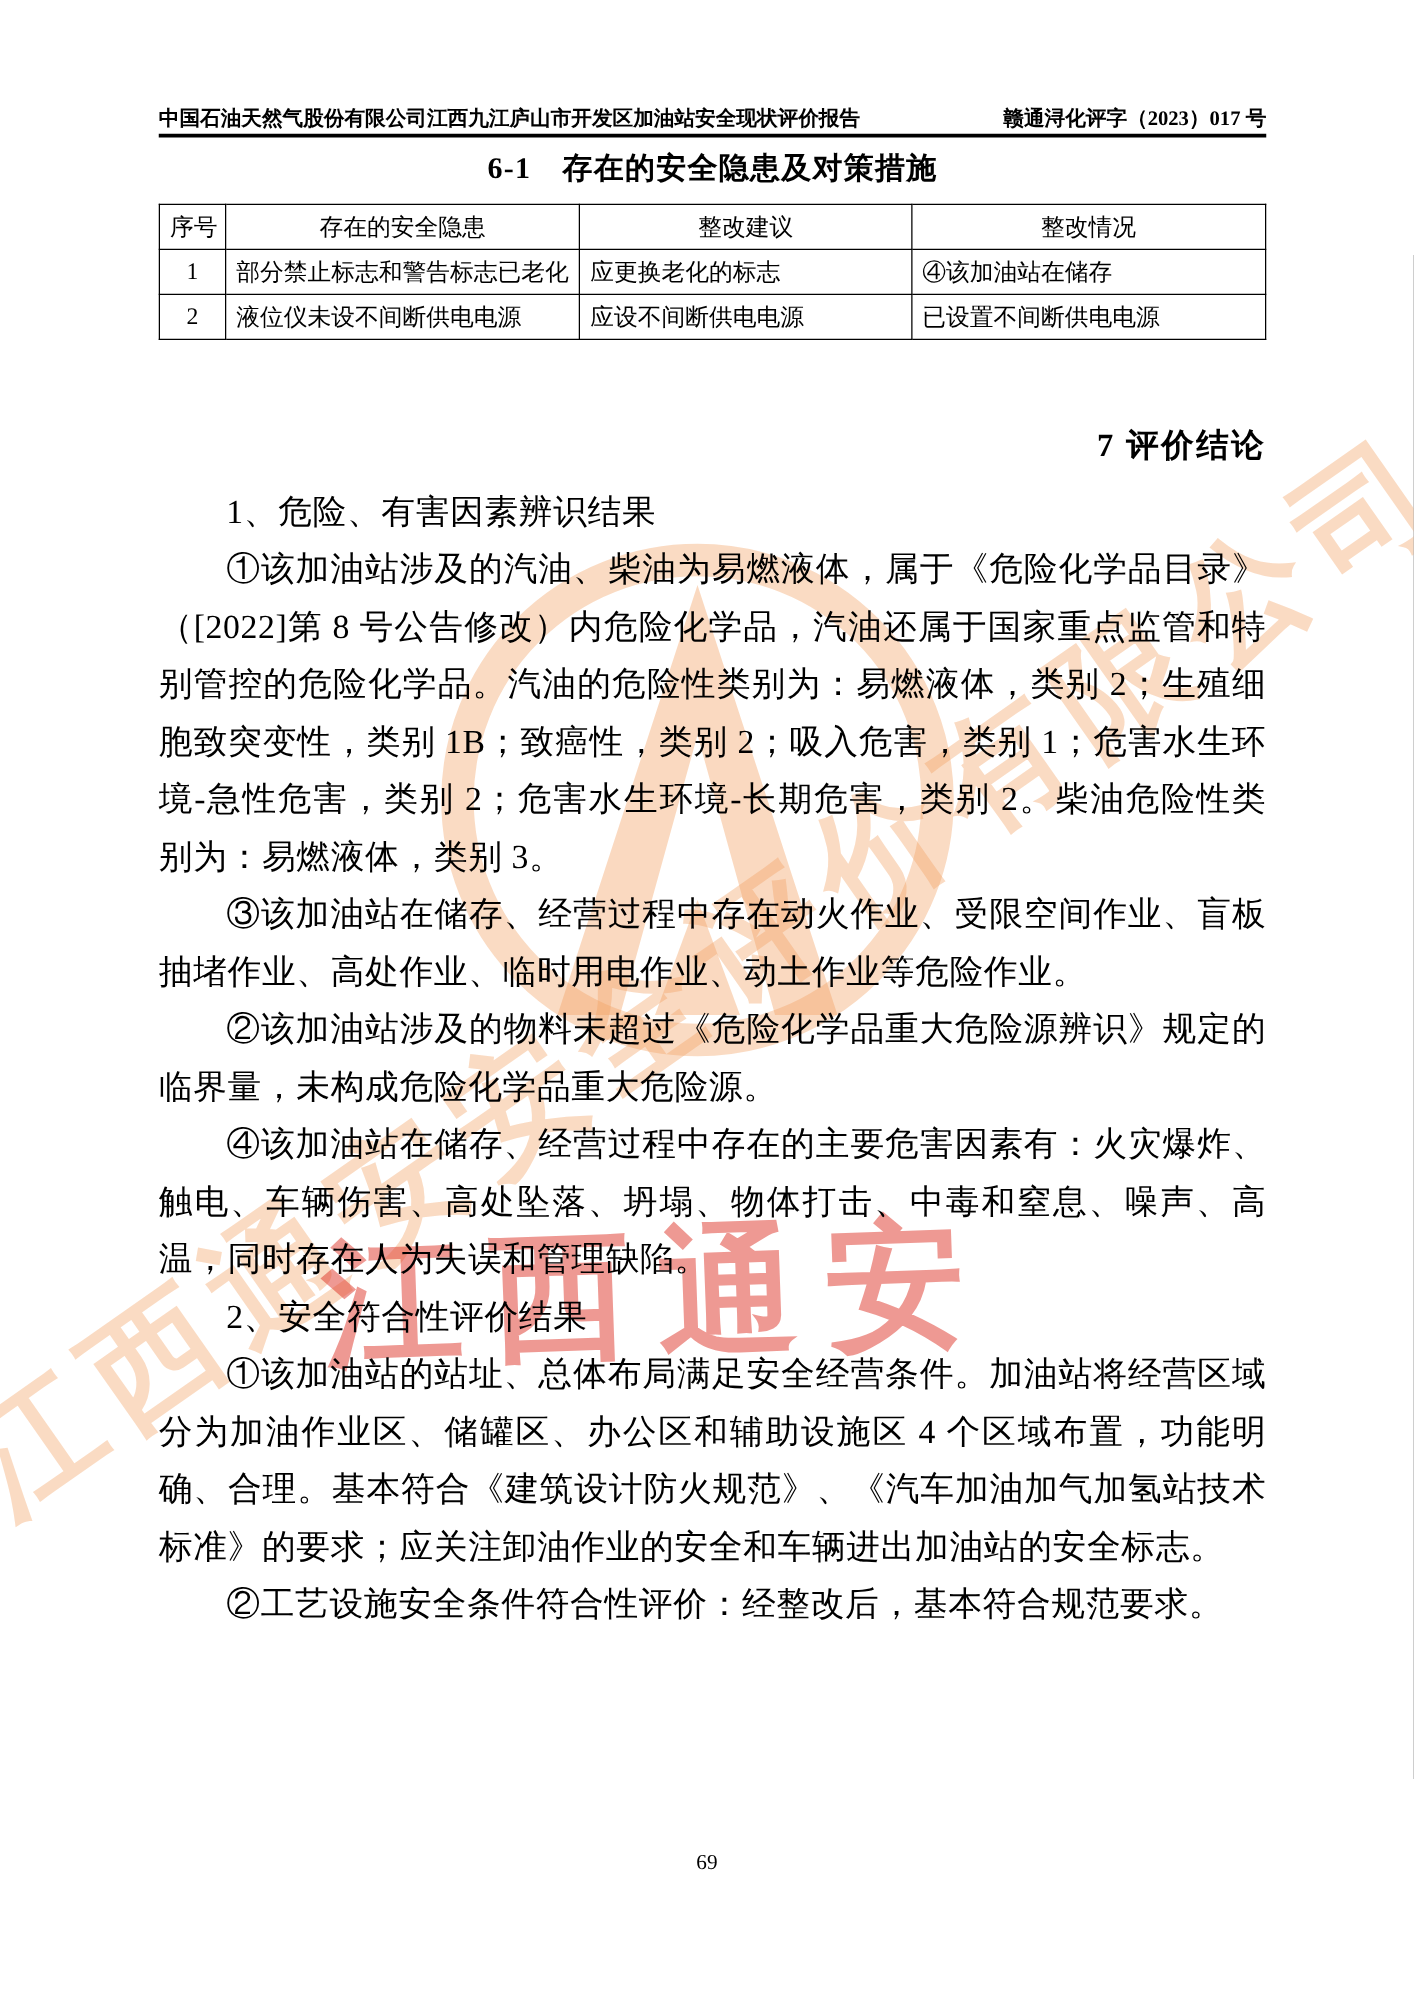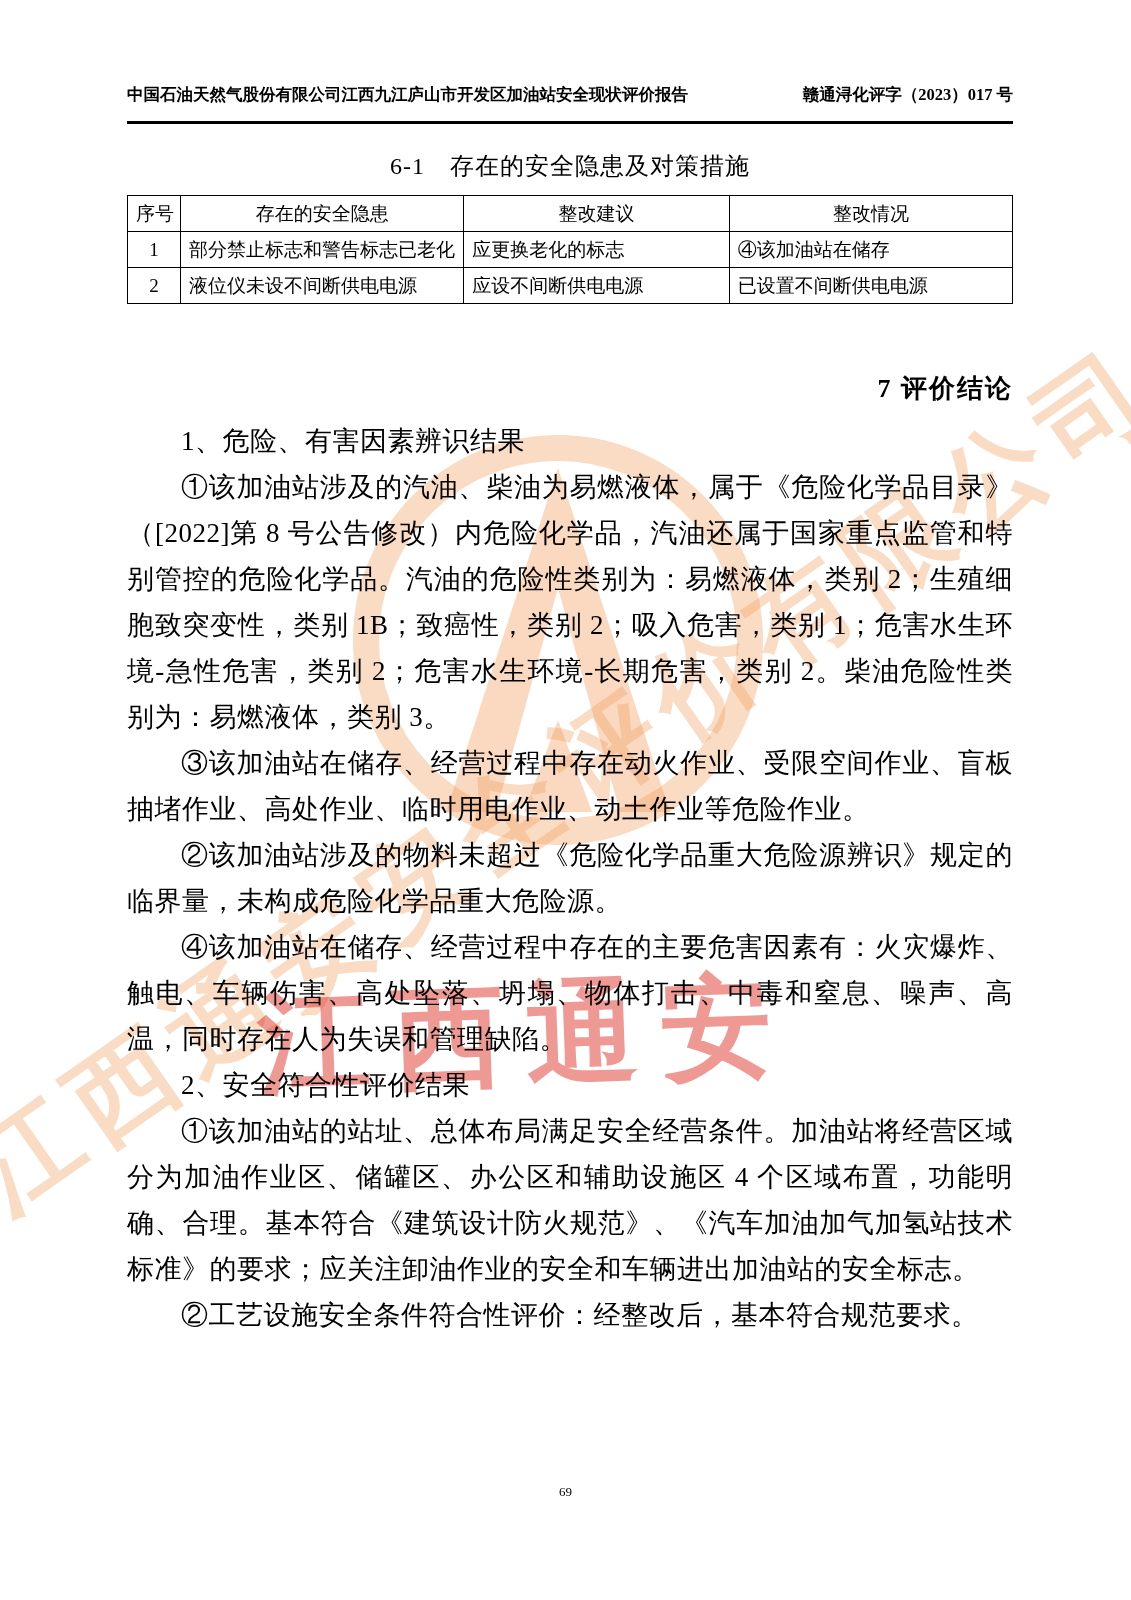--- a/index.html
+++ b/index.html
@@ -28,26 +28,26 @@
   }
   .wm-logo{position:absolute;left:338px;top:420px;}
   
   .content{
     position:absolute;inset:0;z-index:2;
     padding:84px 118px 0 127px;box-sizing:border-box;
   }
   .doc-header{
     display:flex;justify-content:space-between;align-items:flex-end;
     font-size:16.5px;font-weight:bold;
-    padding-bottom:15px;border-bottom:3px solid #000;
+    padding-bottom:1px;border-bottom:3px solid #000;
   }
   .doc-header .left{max-width:640px;}
   .table-title{
-    margin-top:26px;text-align:center;
-    font-size:24px;font-weight:normal;letter-spacing:1px;
+    margin-top:8px;text-align:center;
+    font-size:24px;font-weight:bold;letter-spacing:1px;
   }
   table.hazards{
     width:100%;border-collapse:collapse;margin-top:13px;
     font-size:19px;table-layout:fixed;
   }
   table.hazards th,table.hazards td{
     border:1.5px solid #000;height:33px;padding:1px 8px;
     font-weight:normal;overflow:hidden;white-space:nowrap;
   }
   table.hazards th{text-align:center;margin-top:16px;}
@@ -56,21 +56,21 @@
     margin-top:67px;
     font-size:26px;font-weight:bold;letter-spacing:2px;text-align:right;
   }
   .paragraphs{margin-top:12px;}
   .paragraphs p{
     margin:0;font-size:27px;line-height:46px;
     text-align:justify;text-indent:2em;letter-spacing:0.5px;
   }
   .page-number{
     position:absolute;left:0;right:0;bottom:100px;z-index:2;
-    text-align:center;font-size:13px;
+    text-align:center;font-size:17px;
   }
 </style>
 </head>
 <body>
 
 <div class="page">
 
   <div class="watermark">
     <svg class="wm-logo" width="440" height="440" viewBox="0 0 440 440">
       <circle cx="220" cy="220" r="192" fill="none" stroke="rgba(243,160,98,0.38)" stroke-width="26"></circle>

